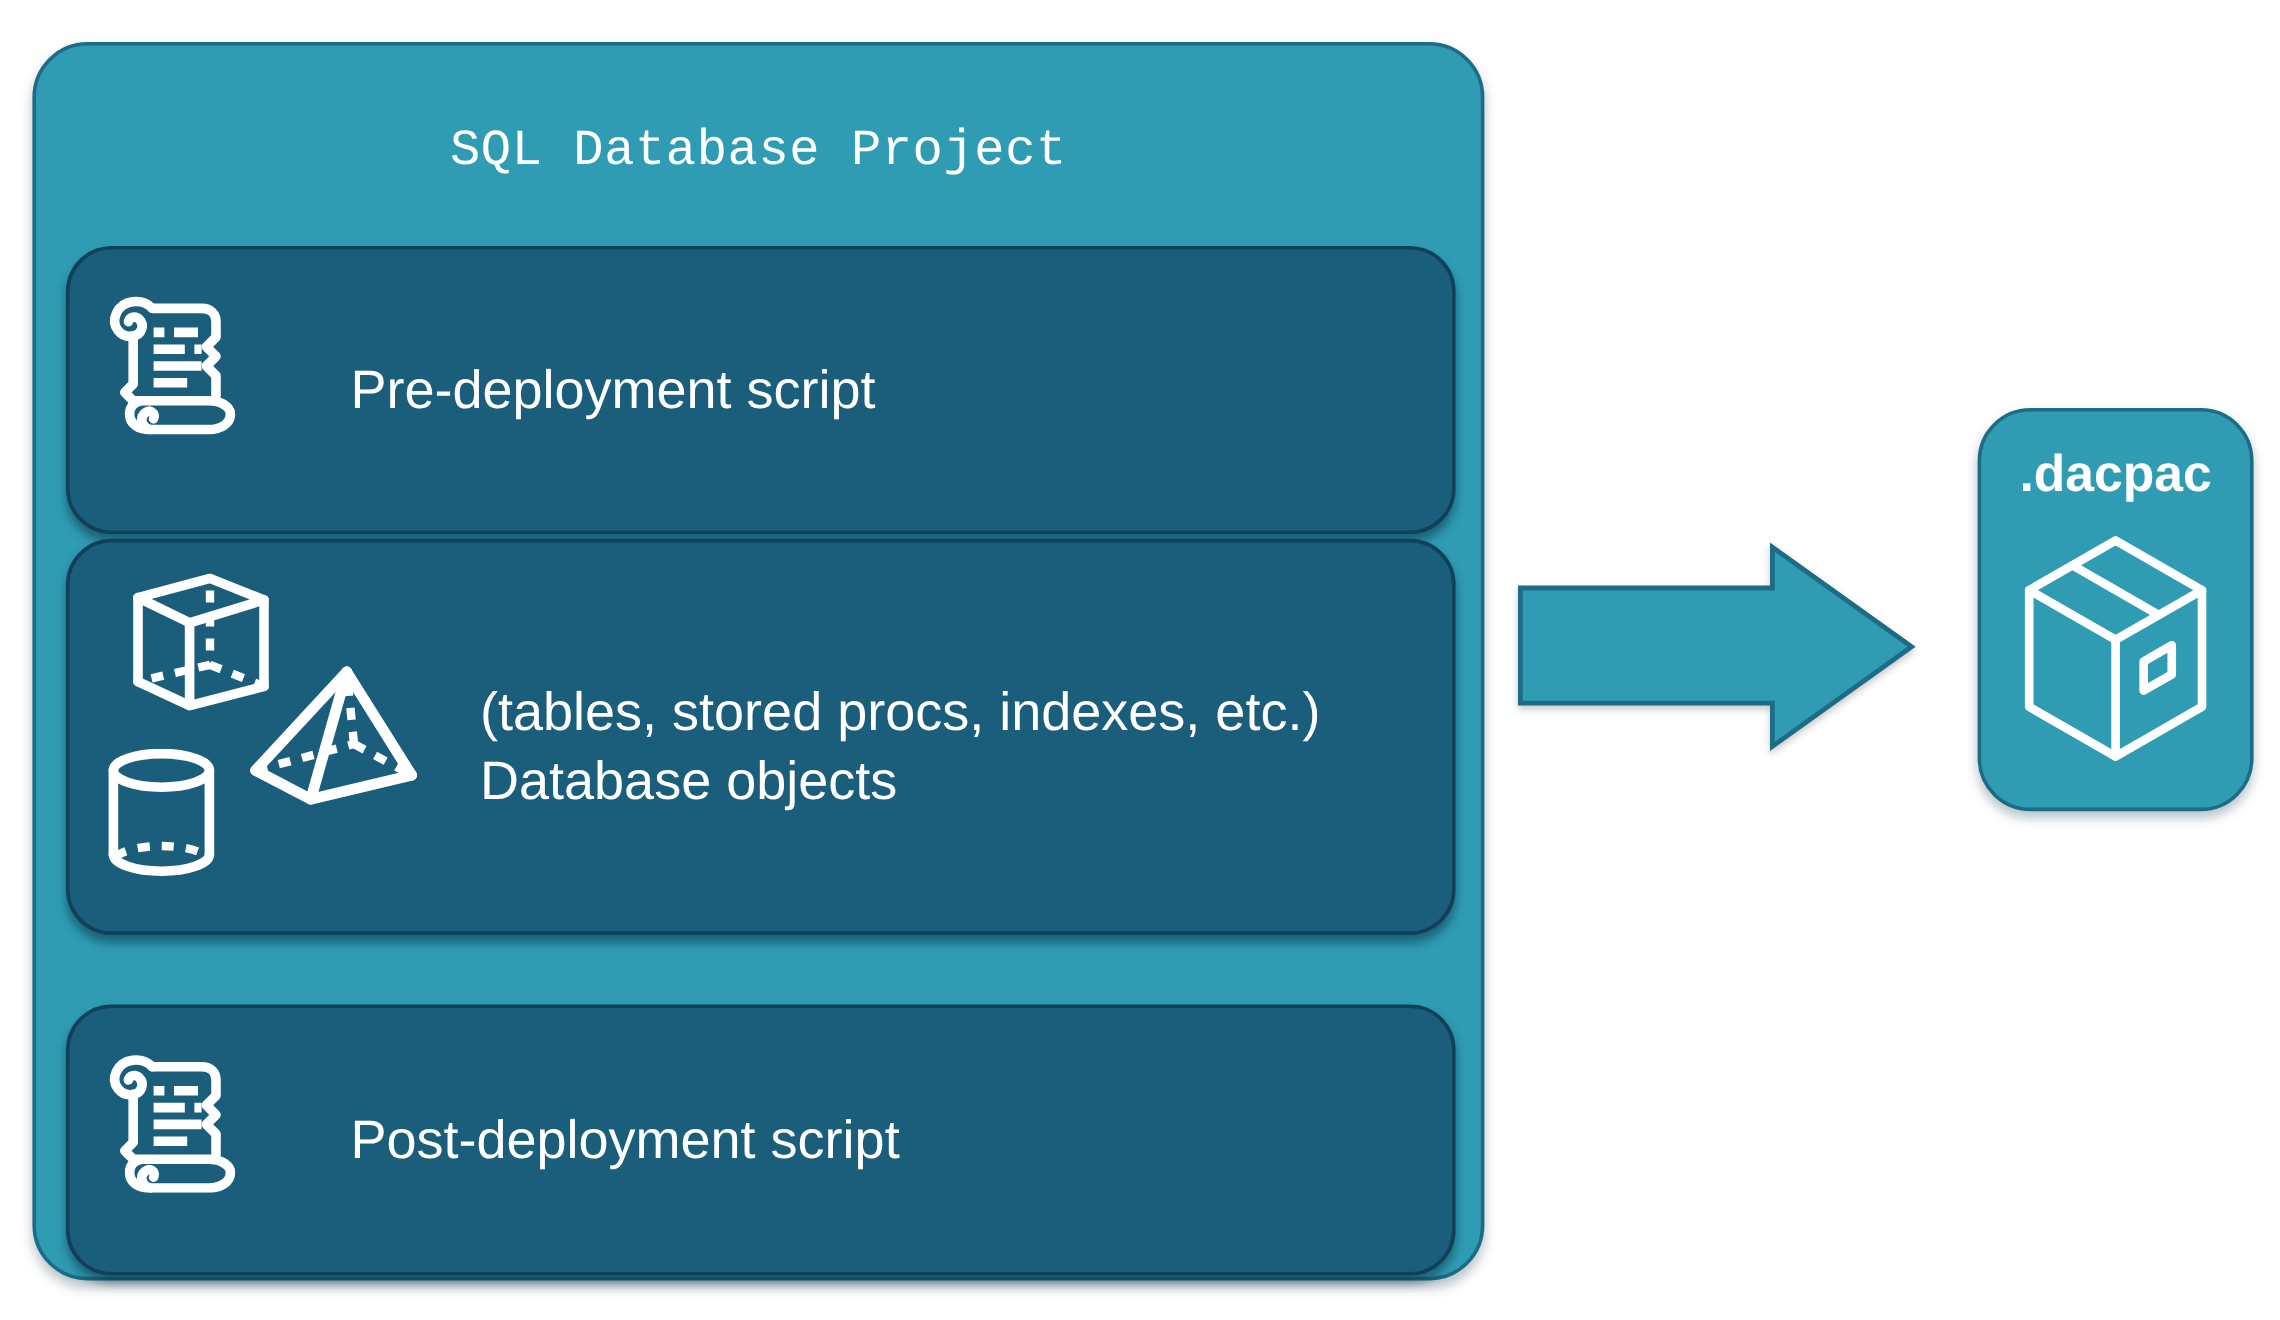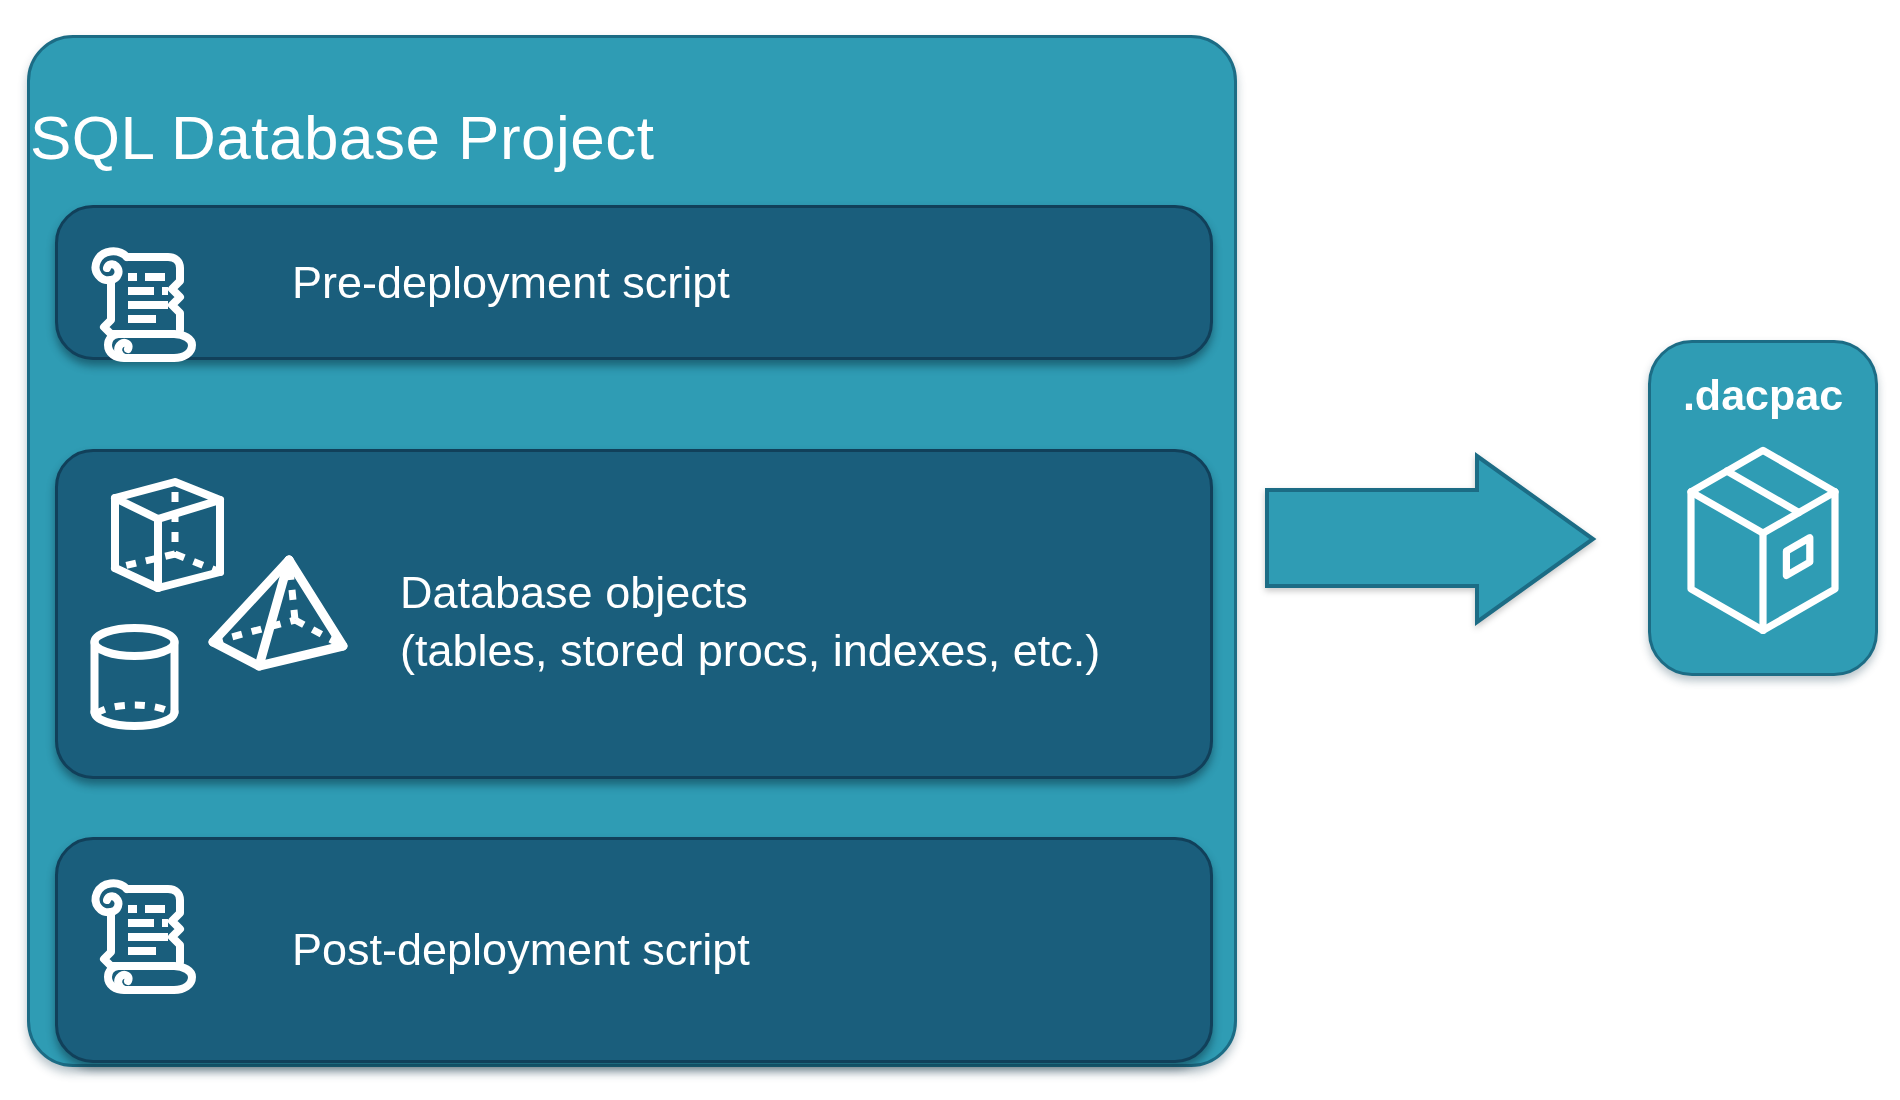--- a/index.html
+++ b/index.html
@@ -6,30 +6,30 @@
   .canvas{position:relative;width:1900px;height:1100px;overflow:hidden;
           font-family:"Liberation Sans",sans-serif;color:var(--text,#fff);}
 
   
   .project-box{position:absolute;left:27px;top:35px;width:1210px;height:1032px;
     background:var(--teal-fill,#2F9CB4);
     border:3px solid var(--teal-border,#1C6C85);
     border-radius:46px;box-sizing:border-box;
     box-shadow:0 6px 10px rgba(20,60,80,.30);}
 
-  .project-title{position:absolute;left:0;right:0;top:64px;text-align:left;
-    font-size:62px;font-weight:400;letter-spacing:0.5px;}
+  .project-title{position:absolute;left:0;right:0;top:64px;text-align:center;
+    font-size:42px;font-weight:400;letter-spacing:0.5px;font-family:Liberation Mono, monospace;}
 
   
   .inner-box{position:absolute;left:25px;width:1158px;
     background:var(--panel-fill,#1A5E7C);
     border:3px solid var(--panel-border,#11405A);
     border-radius:38px;box-sizing:border-box;
     box-shadow:0 6px 8px rgba(5,30,45,.45);}
-  .box-pre{top:167px;height:155px;}      
+  .box-pre{top:167px;height:240px;}      
   .box-objects{top:411px;height:330px;}  
   .box-post{top:799px;height:226px;}     
 
   .label{position:absolute;left:234px;top:50%;transform:translateY(-50%);
     font-size:45px;white-space:nowrap;}
   .objects-label{position:absolute;left:342px;top:112px;font-size:45px;line-height:58px;white-space:nowrap;}
 
   .icon{position:absolute;}
   .scroll-pos{left:22px;top:36px;width:122px;height:118px;}
   .cube-pos{left:50px;top:26px;width:118px;height:114px;}
@@ -125,22 +125,22 @@
             <path d="M12,18 L12,88"></path>
             <path d="M92,18 L92,88"></path>
             <path d="M12,88 A40,14 0 0 0 92,88"></path>
           </g>
           <g class="stroke dash" stroke-width="7">
             <path d="M14,90 A40,13 0 0 1 90,90"></path>
           </g>
         </svg>
       </span>
       <div class="objects-label">
+        <div>(tables, stored procs, indexes, etc.)</div>
         <div>Database objects</div>
-        <div>(tables, stored procs, indexes, etc.)</div>
       </div>
     </div>
 
     <div class="inner-box box-post">
       <span class="icon scroll-pos">
         <svg viewBox="0 0 120 118">
           <g class="stroke rnd" stroke-width="8">
             <path d="M46,13 C37,4 21,6 16,17 C11,28 20,38 30,36 C37,35 40,27 35,22 C32,19 27,20 26,24"></path>
             <path d="M46,13 L87,13 C95,13 99,18 99,24 L99,37 L91,45 L99,53 L91,61 L99,69 L99,86"></path>
             <path d="M30,36 L30,76 L23,83 L30,90"></path>

